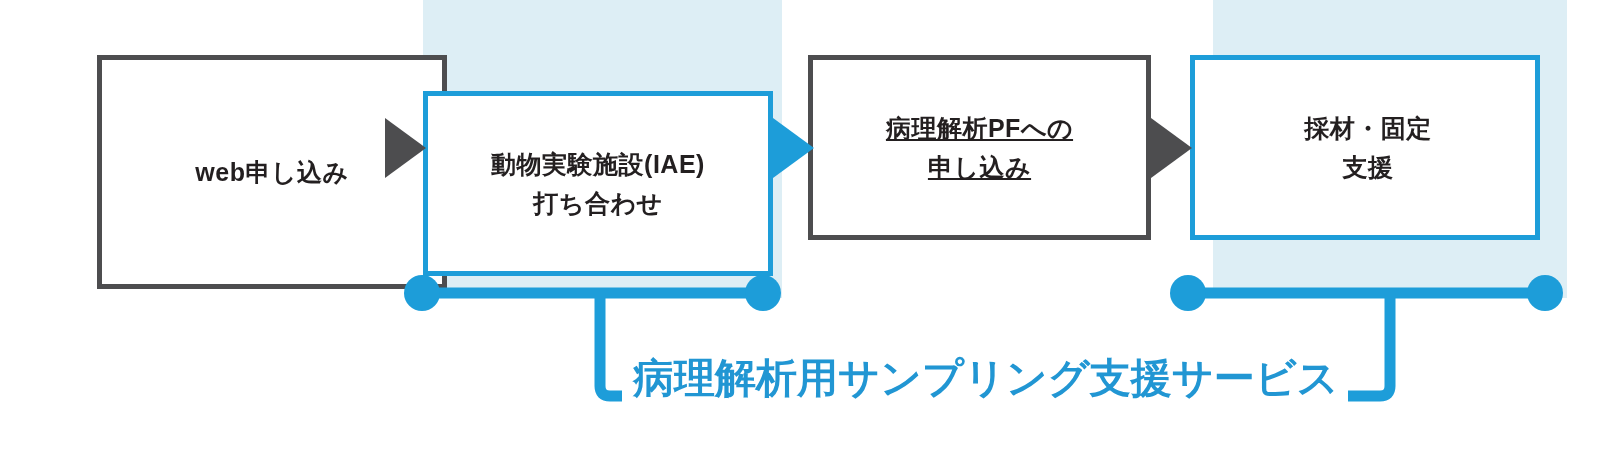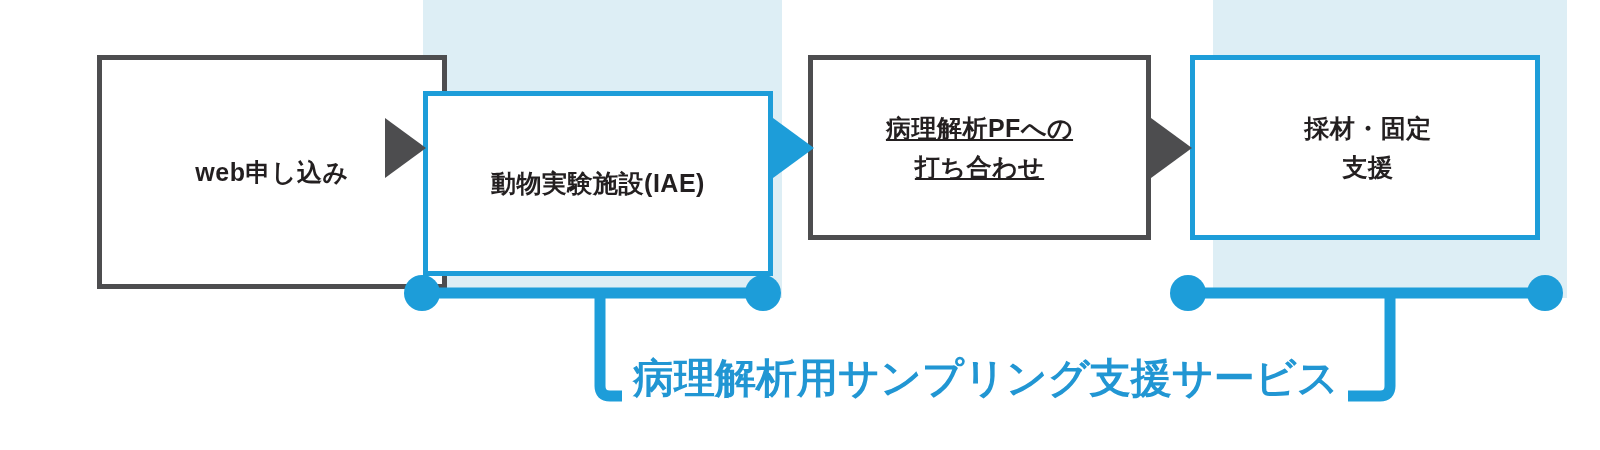--- a/index.html
+++ b/index.html
@@ -98,25 +98,26 @@
 
   <div class="band" id="band-1"></div>
   <div class="band" id="band-2"></div>
 
   <div class="box plain" id="box-1">
     <span class="line">web申し込み</span>
   </div>
 
   <div class="box accent" id="box-2">
     <span class="line">動物実験施設(IAE)</span>
+    <span class="line">打ち合わせ</span>
   </div>
 
   <div class="box plain" id="box-3">
     <span class="line">病理解析PFへの</span>
-    <span class="line">打ち合わせ</span>
+    <span class="line">申し込み</span>
   </div>
 
   <div class="box accent" id="box-4">
     <span class="line">採材・固定</span>
     <span class="line">支援</span>
   </div>
 
   <div class="arrow gray" id="arrow-1"></div>
   <div class="arrow blue" id="arrow-2"></div>
   <div class="arrow gray" id="arrow-3"></div>

